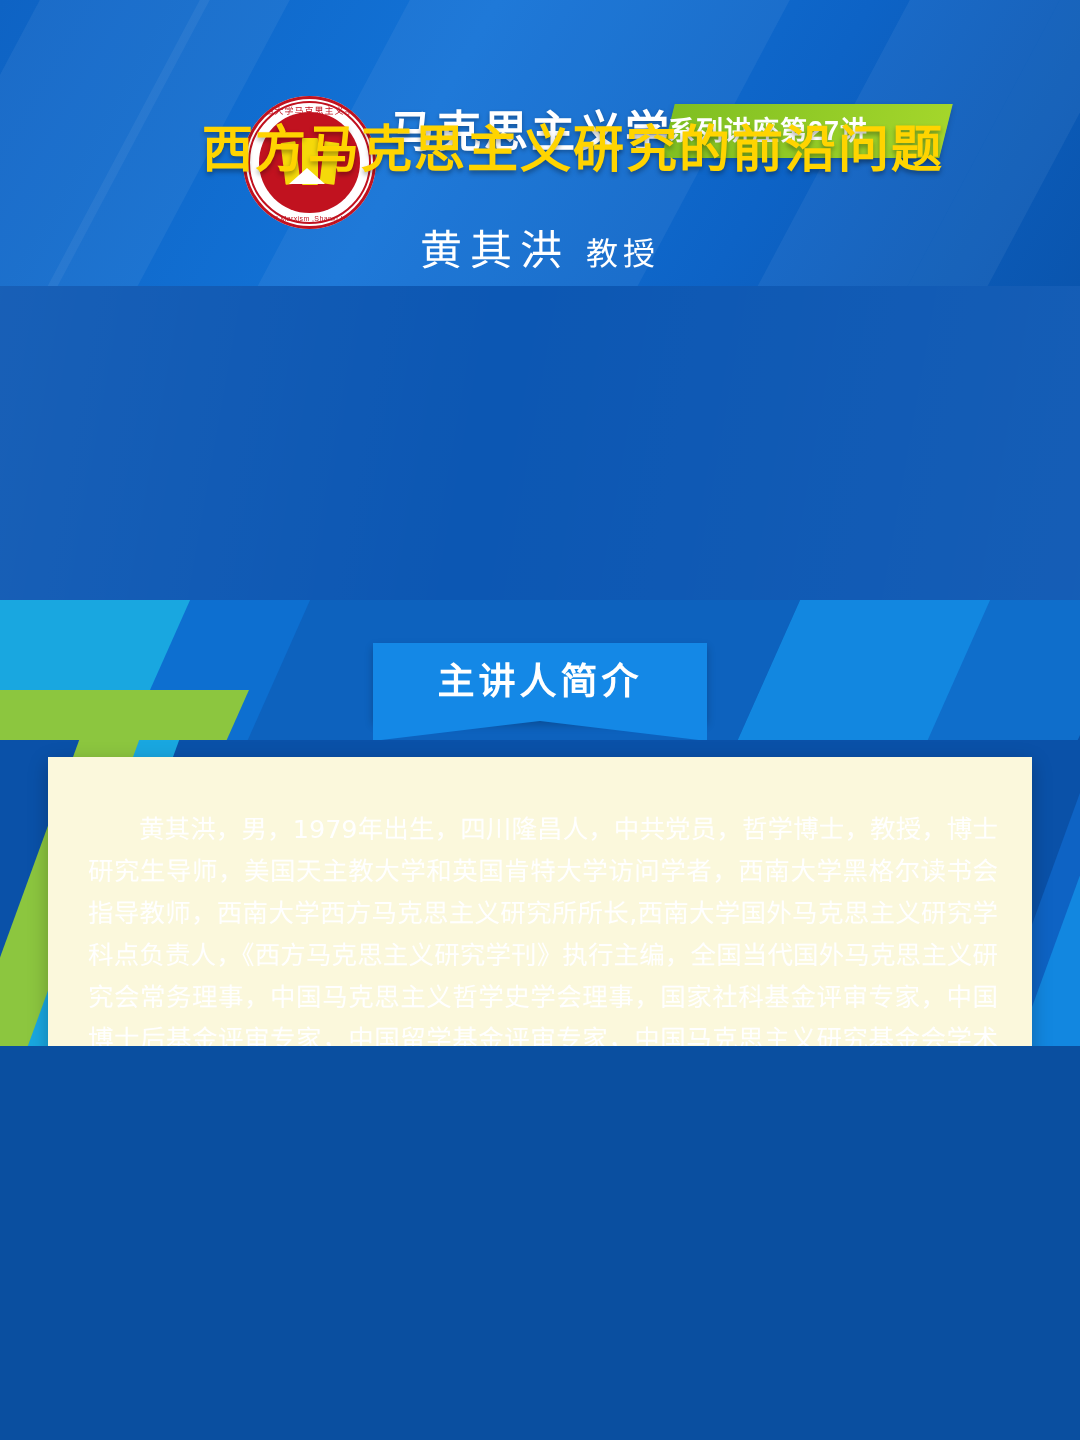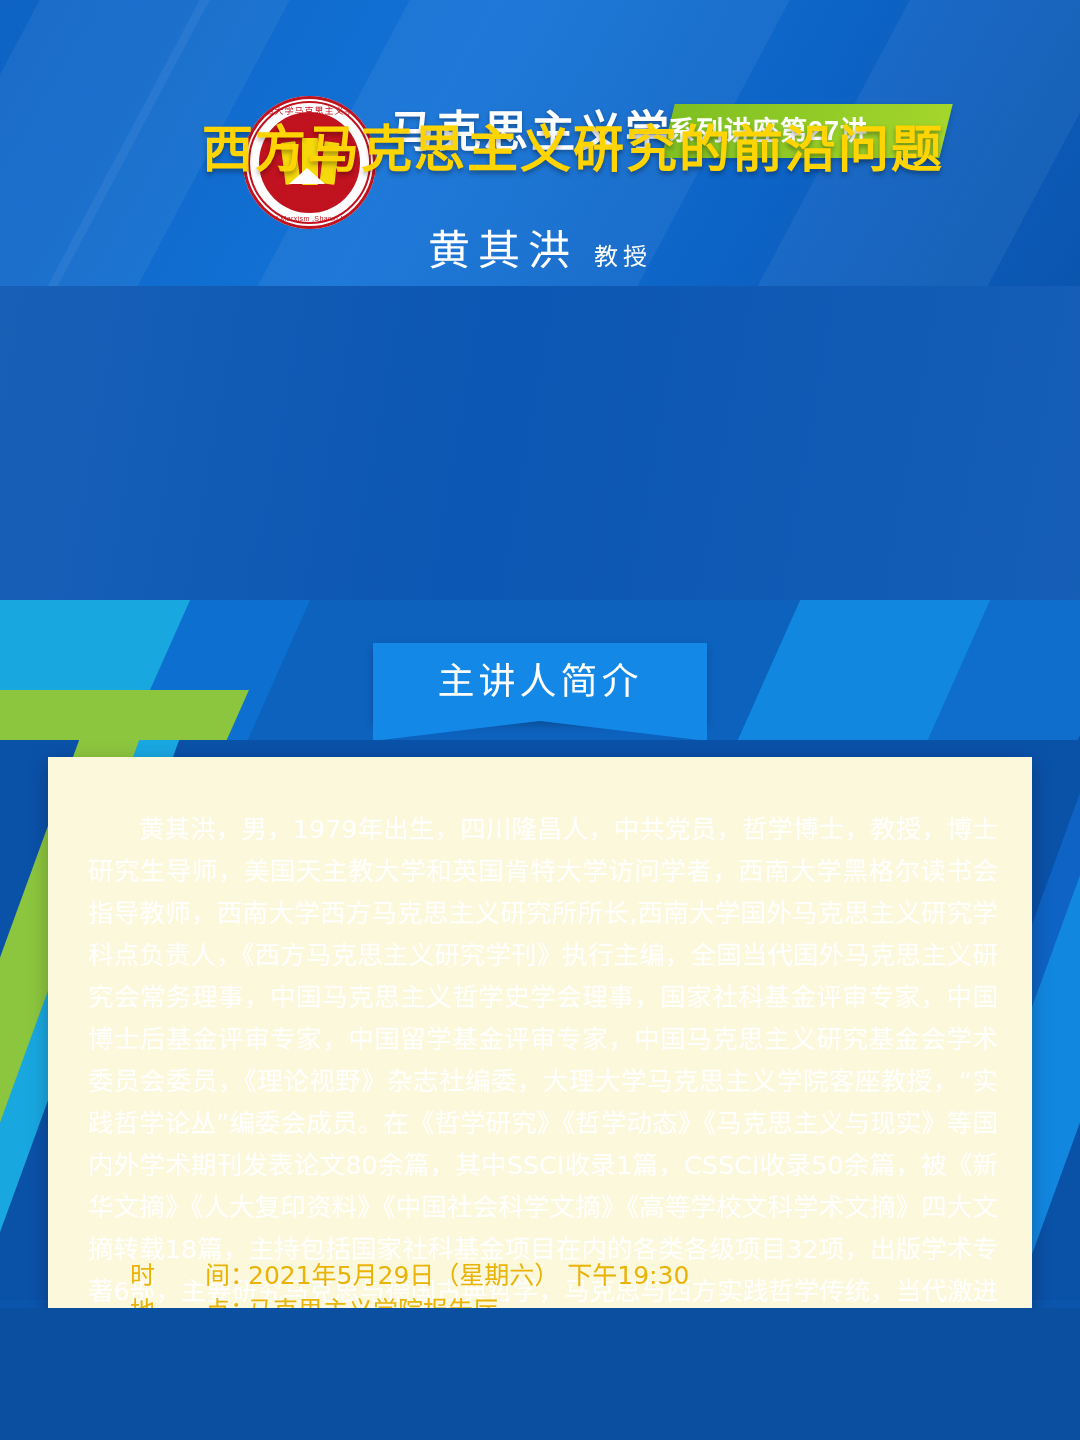--- a/index.html
+++ b/index.html
@@ -7,21 +7,21 @@
     margin: 0;
     padding: 0;
     background: #0a4fa0;
   }
   body {
     font-family: "Liberation Sans", "DejaVu Sans", sans-serif;
   }
   .poster {
     position: relative;
     width: 1080px;
-    height: 1308px;
+    height: 1046px;
     overflow: hidden;
     background: #0b55ad;
   }
 
   
   .top-banner {
     position: absolute;
     left: 0; top: 0;
     width: 1080px; height: 286px;
     background: linear-gradient(120deg, #0e63c4 0%, #1272d6 40%, #0d63c6 70%, #0a55ae 100%);
@@ -174,21 +174,21 @@
     text-align: center;
     color: #ffffff;
     white-space: nowrap;
   }
   .speaker .name {
     font-size: 42px;
     font-family: Liberation Sans, sans-serif;
     letter-spacing: 8px;
   }
   .speaker .role {
-    font-size: 24px;
+    font-size: 32px;
     font-family: "DejaVu Serif", serif;
     letter-spacing: 5px;
     margin-left: 16px;
   }
 
   
   .decor-band {
     position: absolute;
     left: 0; top: 600px;
     width: 1080px; height: 160px;
@@ -223,21 +223,21 @@
     border-bottom: 20px solid transparent;
   }
   .badge-text {
     position: absolute;
     left: 373px; top: 643px;
     width: 334px; height: 78px;
     line-height: 78px;
     text-align: center;
     color: #ffffff;
     font-size: 37px;
-    font-weight: normal;
+    font-weight: bold;
     letter-spacing: 4px;
     z-index: 4;
   }
 
   
   .body-bg {
     position: absolute;
     left: 0; top: 740px;
     width: 1080px; height: 560px;
     background: #0a51a8;

